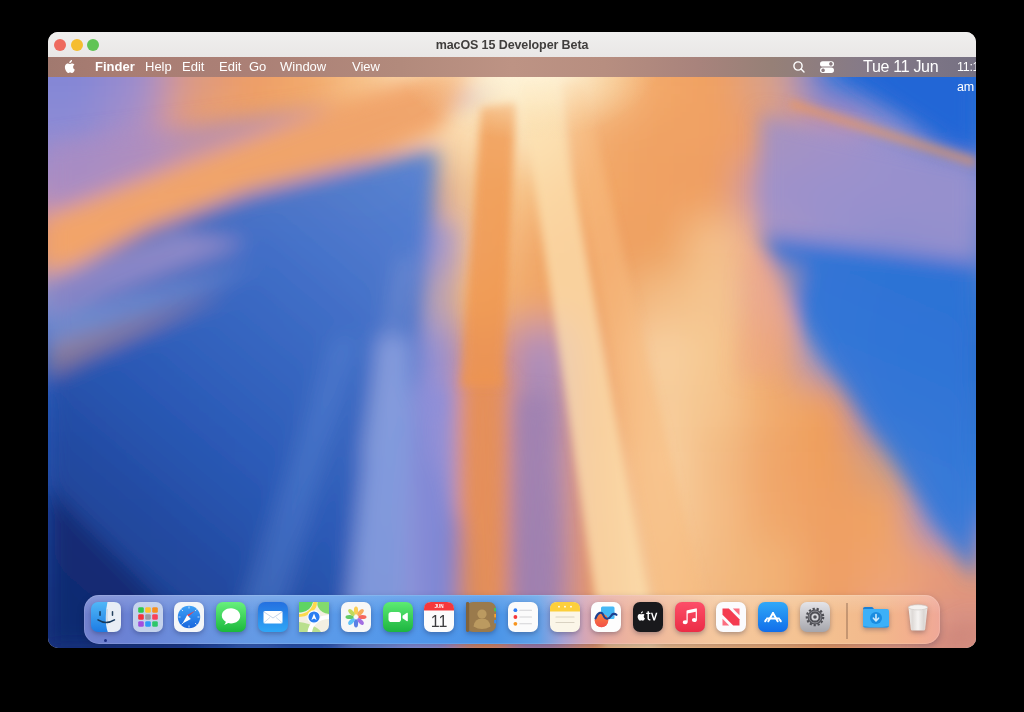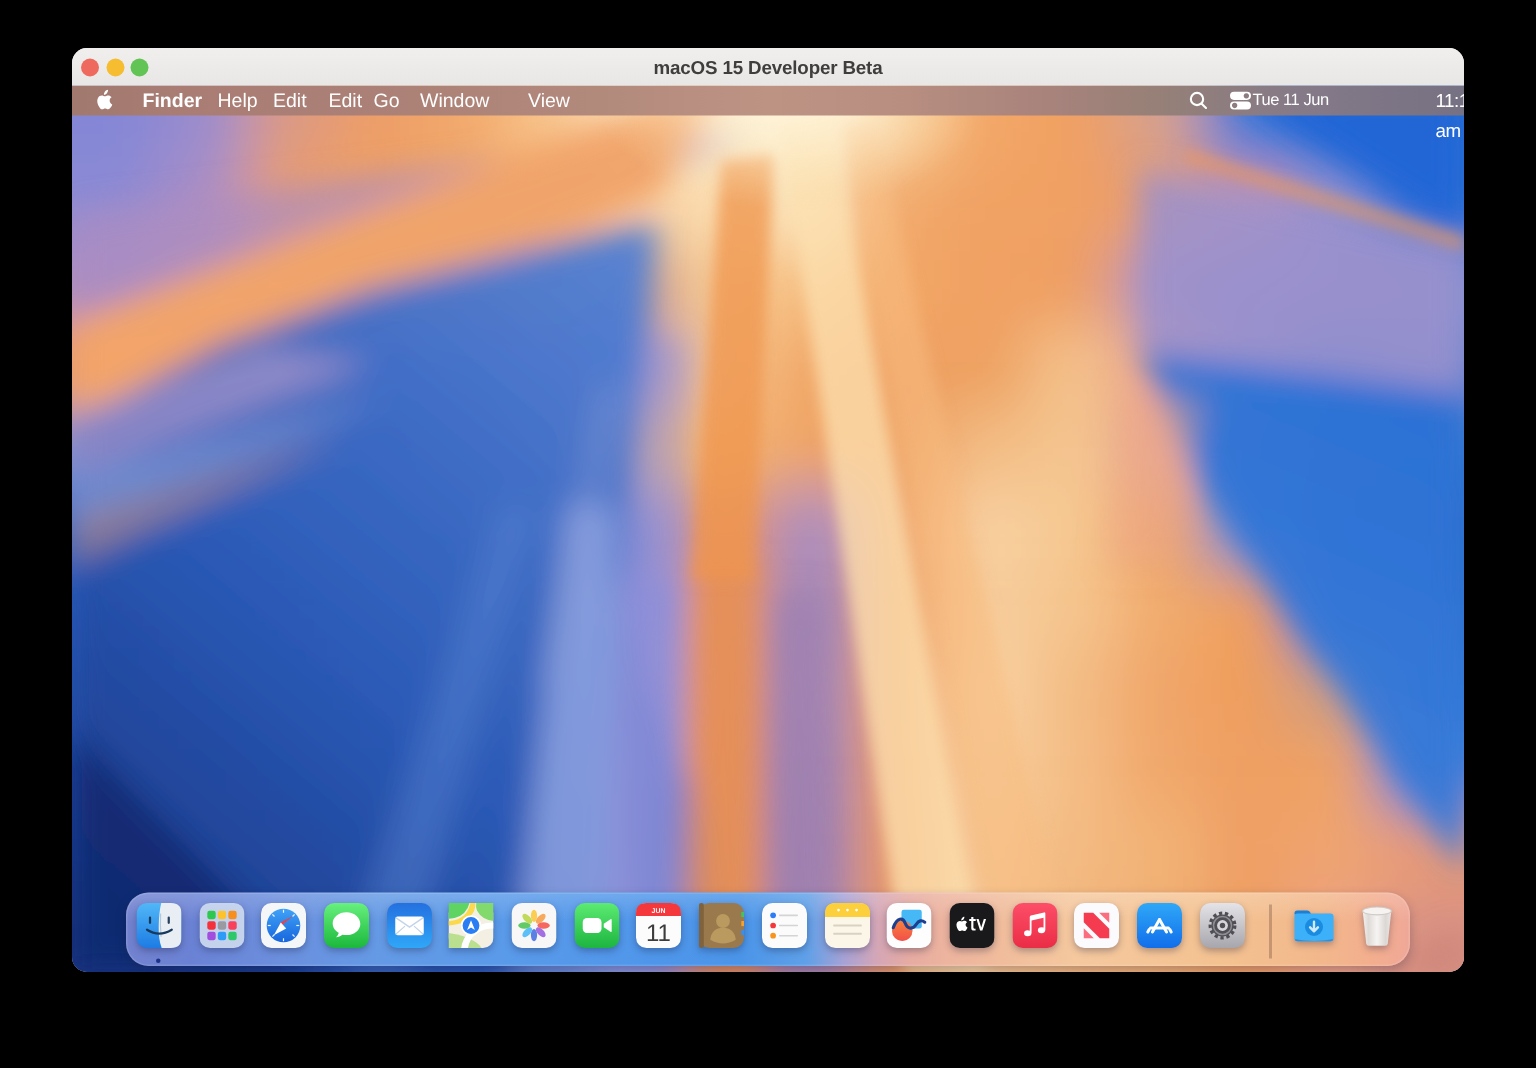--- a/index.html
+++ b/index.html
@@ -267,21 +267,21 @@
       <span class="mi" style="left:232px">Window</span>
       <span class="mi" style="left:304px">View</span>
       <svg class="mi" style="left:744px" width="14" height="20" viewBox="0 0 14 20">
         <circle cx="6" cy="9" r="4.1" fill="none" stroke="#fff" stroke-width="1.4"></circle>
         <line x1="9.1" y1="12.1" x2="12" y2="15" stroke="#fff" stroke-width="1.4" stroke-linecap="round"></line>
       </svg>
       <svg class="mi" style="left:771px" width="16" height="20" viewBox="0 0 16 20">
         <path fill="#fff" fill-rule="evenodd" d="M3.7 4.2 h8.6 a2.7 2.7 0 0 1 0 5.4 h-8.6 a2.7 2.7 0 0 1 0-5.4 Z M11.9 5.1 a1.8 1.8 0 1 0 0.001 0 Z"></path>
         <path fill="#fff" fill-rule="evenodd" d="M3.7 10.6 h8.6 a2.7 2.7 0 0 1 0 5.4 h-8.6 a2.7 2.7 0 0 1 0-5.4 Z M4.1 11.5 a1.8 1.8 0 1 0 0.001 0 Z"></path>
       </svg>
-      <span class="mi" style="left:787px;font-size:11px;letter-spacing:-0.3px">Tue 11 Jun</span>
+      <span class="mi" style="left:815px;font-size:16px;letter-spacing:-0.3px">Tue 11 Jun</span>
       <span class="mi" style="left:909px;font-size:12.5px;letter-spacing:-0.3px">11:18 am</span>
     </div>
 
     <div id="dock" style="position:absolute;left:36px;top:538px;width:856px;height:49px;border-radius:15px;
       background:linear-gradient(90deg,#7282cf 0%,#6b82d4 5%,#6b8fdd 12%,#649ae5 20%,#5a9ae9 29%,#4f96ea 41%,#4b95e8 48%,#5fa0e8 53%,#a8a2d4 56%,#d4a6b6 58.5%,#e6aba2 61%,#edb49e 64%,#f0bc9c 68%,#f5c89e 74%,#f4c291 85%,#f2b88c 93%,#f3ae8e 97%,#efa898 100%);
       box-shadow:0 3px 7px rgba(20,25,70,0.28), inset 0 0 0 1px rgba(255,255,255,0.12);"></div>
     <div style="position:absolute;left:36px;top:538px;width:856px;height:49px;border-radius:15px;background:linear-gradient(rgba(255,255,255,0.18),rgba(255,255,255,0) 40%);"></div>
     <div id="dockicons">
 
       <svg class="dock-item" style="left:42.8px;top:545px" viewBox="0 0 30 30">

